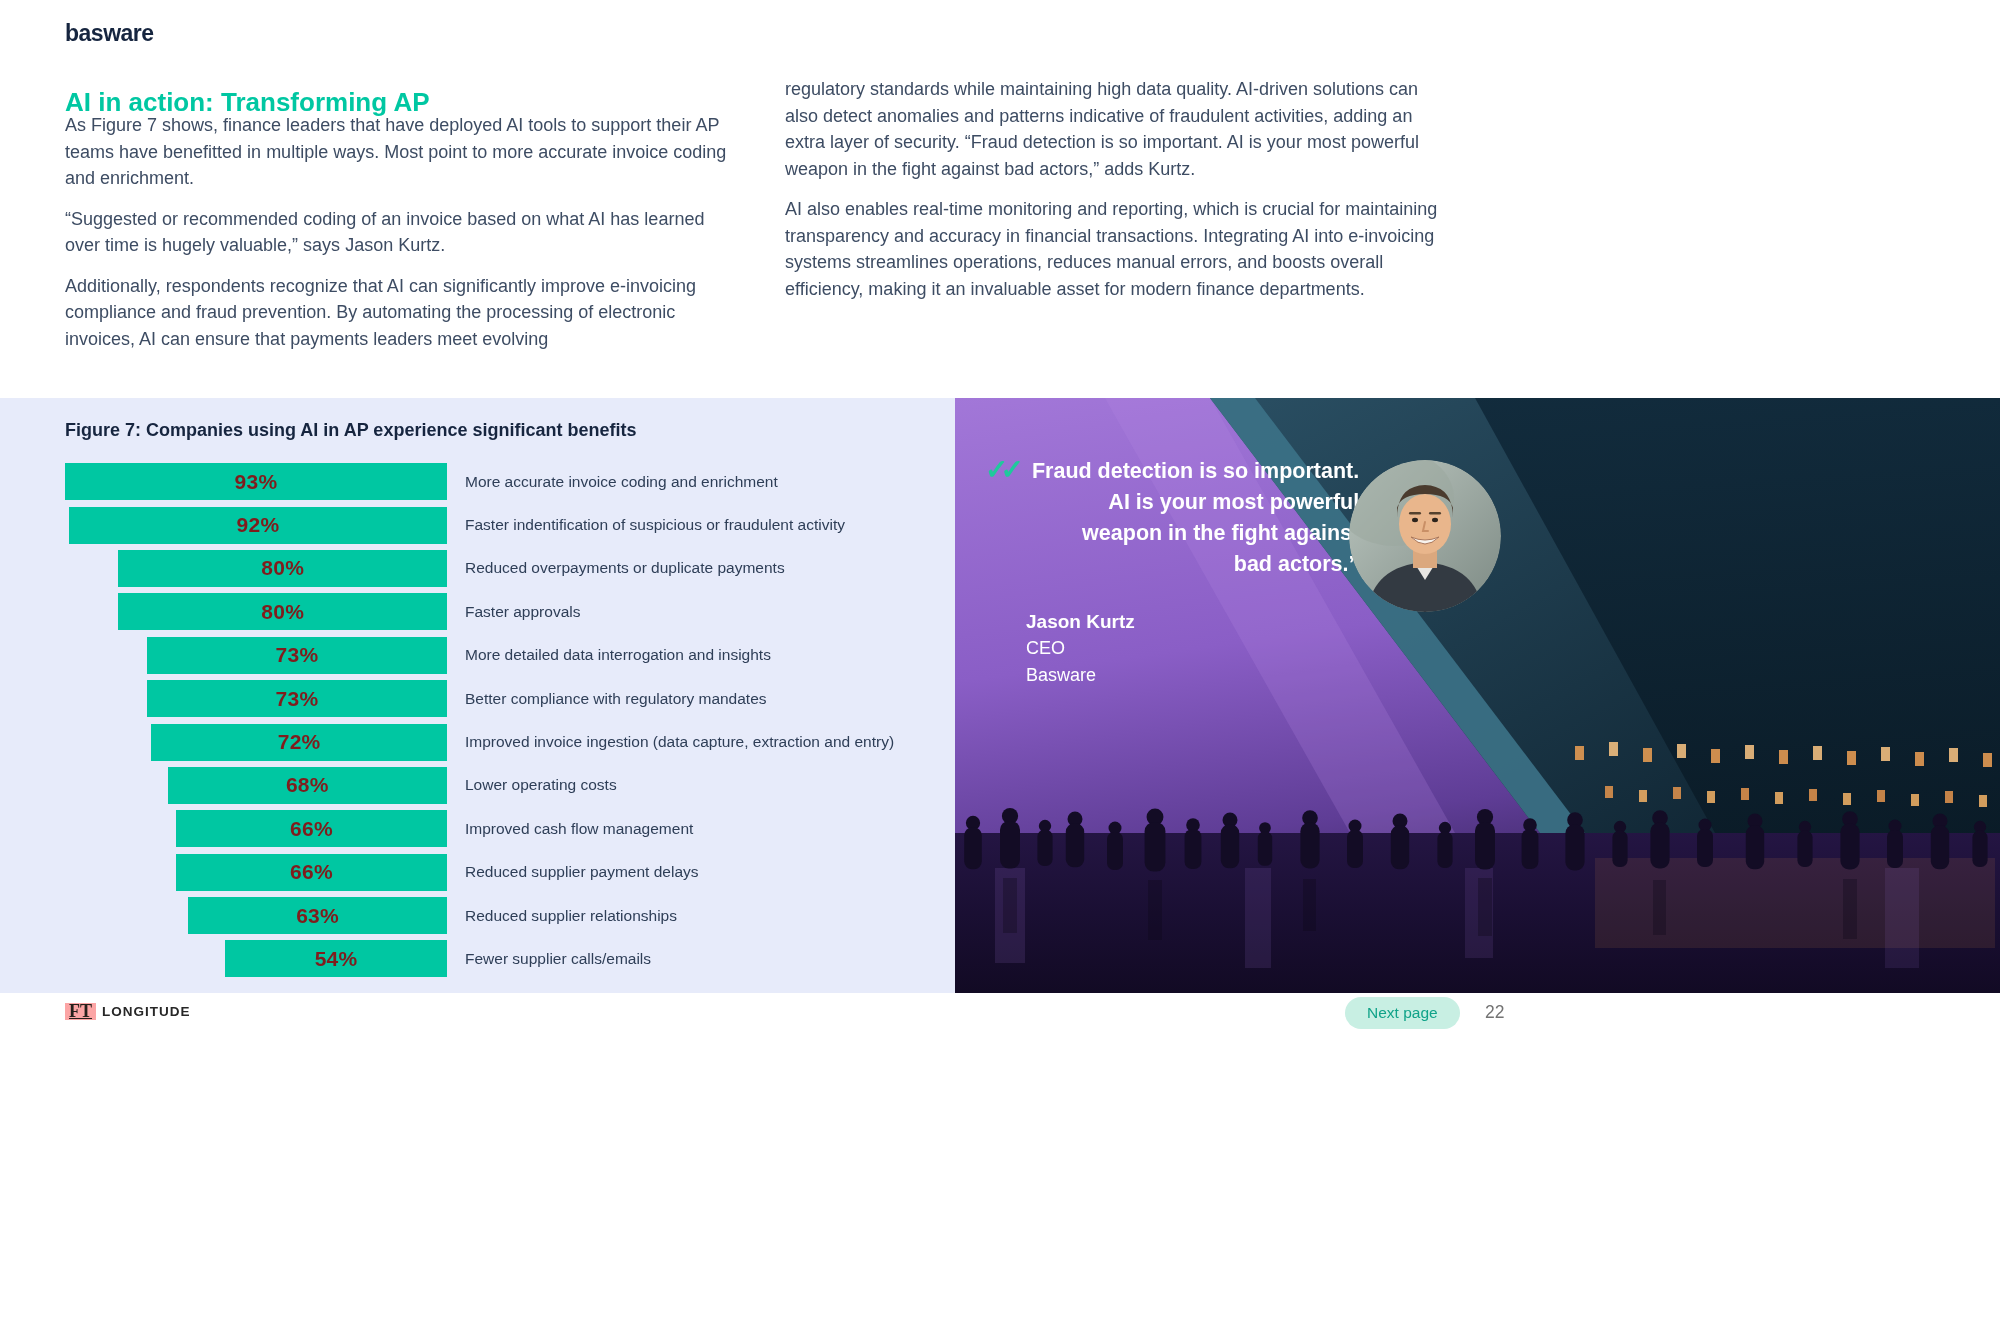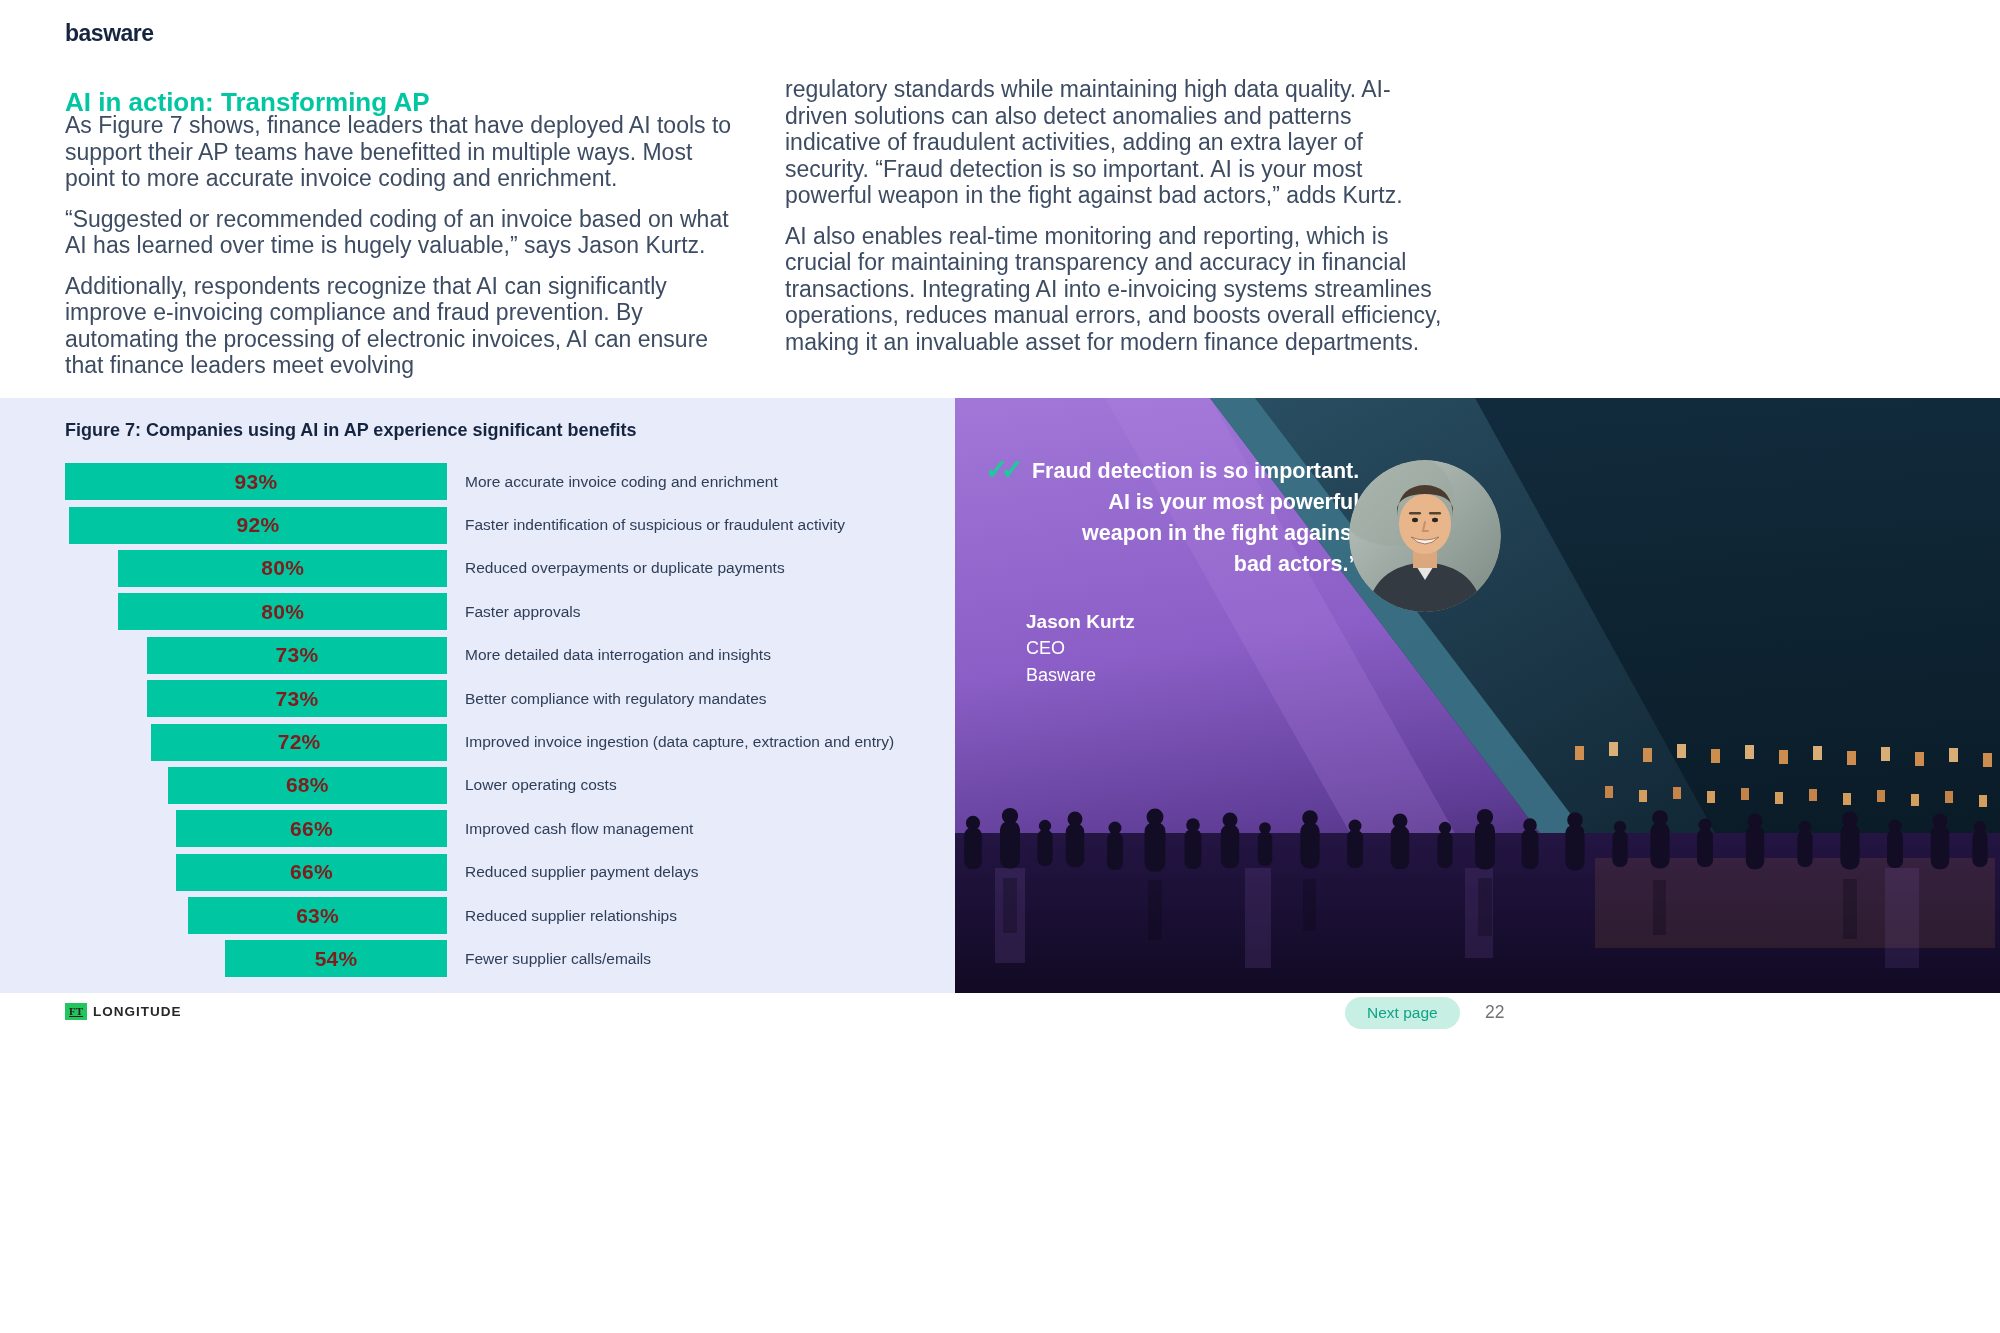--- a/index.html
+++ b/index.html
@@ -9,21 +9,21 @@
   }
   
   .logo{
     position:absolute;left:65px;top:20px;font-size:23px;font-weight:800;
     letter-spacing:-0.5px;color:#16253f;
   }
   
   .article-title{
     position:absolute;left:65px;top:70px;font-size:26px;font-weight:700;color:#00c7a2;
   }
-  .col{position:absolute;font-size:23px;line-height:26.5px;color:#3d4c63;}
+  .col{position:absolute;font-size:18px;line-height:26.5px;color:#3d4c63;}
   .col-left{left:65px;top:112px;width:672px;}
   .col-right{left:785px;top:76px;width:660px;}
   .col p{margin:0 0 14px 0;}
   
   .figure-section{
     position:absolute;left:0;top:398px;width:955px;height:595px;background:#e7ebfa;
   }
   .figure-title{
     position:absolute;left:65px;top:22px;font-size:18px;font-weight:700;color:#16253f;
   }
@@ -52,42 +52,42 @@
   .q-author{margin-left:41px;margin-top:28px;}
   .q-name{font-size:19px;font-weight:700;line-height:27px;}
   .q-role,.q-company{font-size:18px;line-height:27px;}
   .headshot{
     position:absolute;left:394px;top:62px;width:152px;height:152px;border-radius:50%;
     overflow:hidden;
   }
   
   .footer-brand{position:absolute;left:65px;top:1003px;display:flex;align-items:center;gap:6px;}
   .ft-box{
-    background:#22c55e;color:#26211c;font-family:"Liberation Serif", serif;font-weight:700;
-    font-size:11px;padding:1px 4px 2px 4px;line-height:14px;text-decoration:underline;
+    background:#fca5a5;color:#26211c;font-family:"Liberation Serif", serif;font-weight:700;
+    font-size:18px;padding:1px 4px 2px 4px;line-height:14px;text-decoration:underline;
   }
   .ft-word{font-size:13.5px;font-weight:800;letter-spacing:1px;color:#272727;}
   .next-page{
     position:absolute;left:1345px;top:997px;border:none;cursor:pointer;
     background:#c8efe3;color:#10a389;font-size:15.5px;padding:7px 22px;border-radius:999px;
     font-family:"Liberation Sans", sans-serif;
   }
   .page-number{position:absolute;left:1485px;top:1002px;font-size:17.5px;color:#737373;}
 </style>
 </head>
 <body>
 
 <div class="logo">basware</div>
 
 <h1 class="article-title">AI in action: Transforming AP</h1>
 
 <div class="col col-left">
   <p>As Figure 7 shows, finance leaders that have deployed AI tools to support their AP teams have benefitted in multiple ways. Most point to more accurate invoice coding and enrichment.</p>
   <p>“Suggested or recommended coding of an invoice based on what AI has learned over time is hugely valuable,” says Jason Kurtz.</p>
-  <p>Additionally, respondents recognize that AI can significantly improve e-invoicing compliance and fraud prevention. By automating the processing of electronic invoices, AI can ensure that finance leaders meet evolving</p>
+  <p>Additionally, respondents recognize that AI can significantly improve e-invoicing compliance and fraud prevention. By automating the processing of electronic invoices, AI can ensure that payments leaders meet evolving</p>
 </div>
 
 <div class="col col-right">
   <p>regulatory standards while maintaining high data quality. AI-driven solutions can also detect anomalies and patterns indicative of fraudulent activities, adding an extra layer of security. “Fraud detection is so important. AI is your most powerful weapon in the fight against bad actors,” adds Kurtz.</p>
   <p>AI also enables real-time monitoring and reporting, which is crucial for maintaining transparency and accuracy in financial transactions. Integrating AI into e-invoicing systems streamlines operations, reduces manual errors, and boosts overall efficiency, making it an invaluable asset for modern finance departments.</p>
 </div>
 
 <div class="figure-section">
   <div class="figure-title">Figure 7: Companies using AI in AP experience significant benefits</div>
   <div class="chart">

